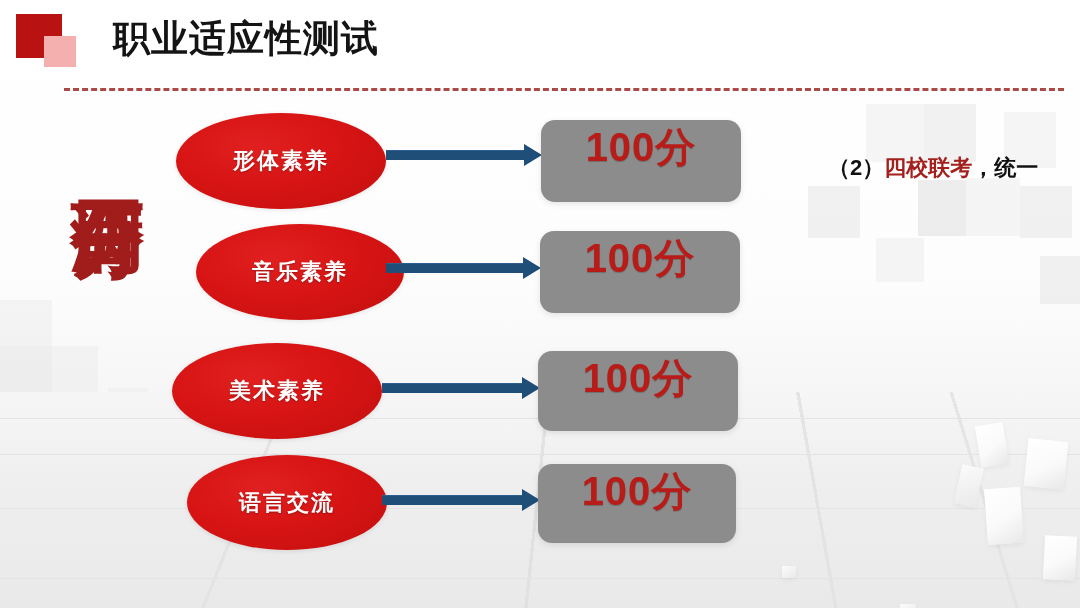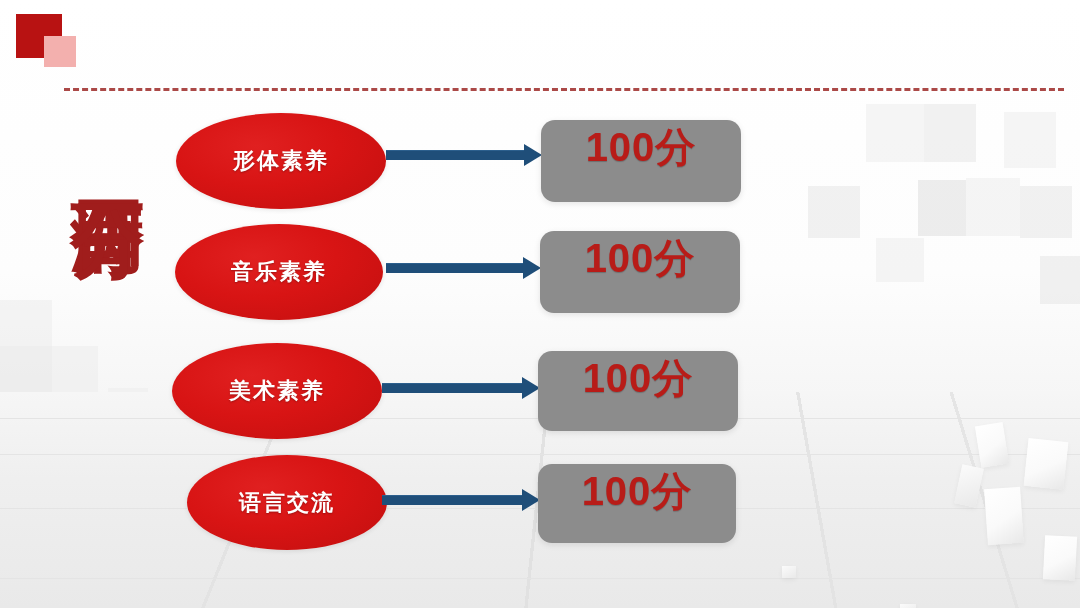--- a/index.html
+++ b/index.html
@@ -226,39 +226,40 @@
   <div class="paper" style="left:978px; top:424px; width:28px; height:42px; transform:rotate(-9deg);"></div>
   <div class="paper" style="left:1026px;top:440px; width:40px; height:48px; transform:rotate(6deg);"></div>
   <div class="paper" style="left:986px; top:488px; width:36px; height:56px; transform:rotate(-4deg);"></div>
   <div class="paper sm" style="left:958px; top:466px; width:22px; height:40px; transform:rotate(12deg);"></div>
   <div class="paper sm" style="left:782px; top:566px; width:14px; height:12px;"></div>
   <div class="paper sm" style="left:900px; top:604px; width:16px; height:12px;"></div>
   <div class="paper" style="left:1044px;top:536px; width:32px; height:44px; transform:rotate(3deg);"></div>
 
   <div class="sq-dark"></div>
   <div class="sq-light"></div>
+  <div class="slide-title">职业适应性测试</div>
   <div class="divider"></div>
 
   <div class="vert-label">满分四百分</div>
 
   <div class="row">
     <div class="ellipse" style="left:176px; top:113px; width:210px; height:96px;">
       <span>形体素养</span>
     </div>
     <div class="arrow" style="left:386px; top:143px; width:156px; height:24px;">
       <div class="shaft" style="width:140px;"></div>
       <div class="head"></div>
     </div>
     <div class="score-box" style="left:541px; top:120px; width:200px; height:82px;">
       <span>100分</span>
     </div>
   </div>
 
   <div class="row">
-    <div class="ellipse" style="left:175px; top:224px; width:208px; height:96px;">
+    <div class="ellipse" style="left:196px; top:224px; width:208px; height:96px;">
       <span>音乐素养</span>
     </div>
     <div class="arrow" style="left:386px; top:256px; width:155px; height:24px;">
       <div class="shaft" style="width:139px;"></div>
       <div class="head"></div>
     </div>
     <div class="score-box" style="left:540px; top:231px; width:200px; height:82px;">
       <span>100分</span>
     </div>
   </div>
@@ -283,15 +284,16 @@
     <div class="arrow" style="left:382px; top:488px; width:158px; height:24px;">
       <div class="shaft" style="width:142px;"></div>
       <div class="head"></div>
     </div>
     <div class="score-box" style="left:538px; top:464px; width:198px; height:79px;">
       <span>100分</span>
     </div>
   </div>
 
   <div class="note">
+    <div class="ln ind"><span>（2）</span><span class="hl">四校联考</span><span>，统一</span></div>
   </div>
 
 </div>
 
 </body></html>

